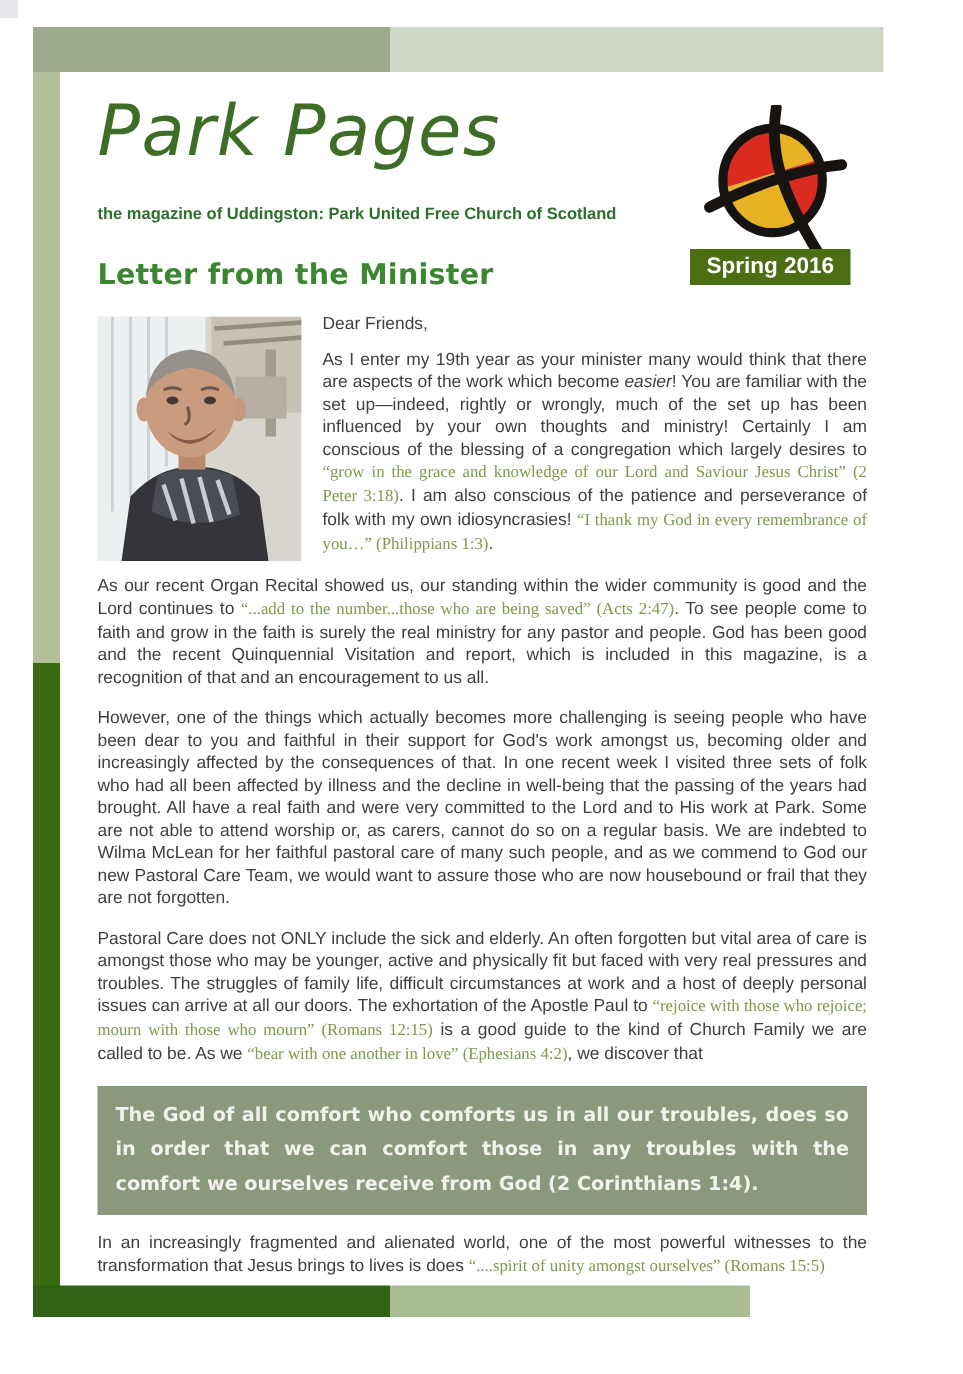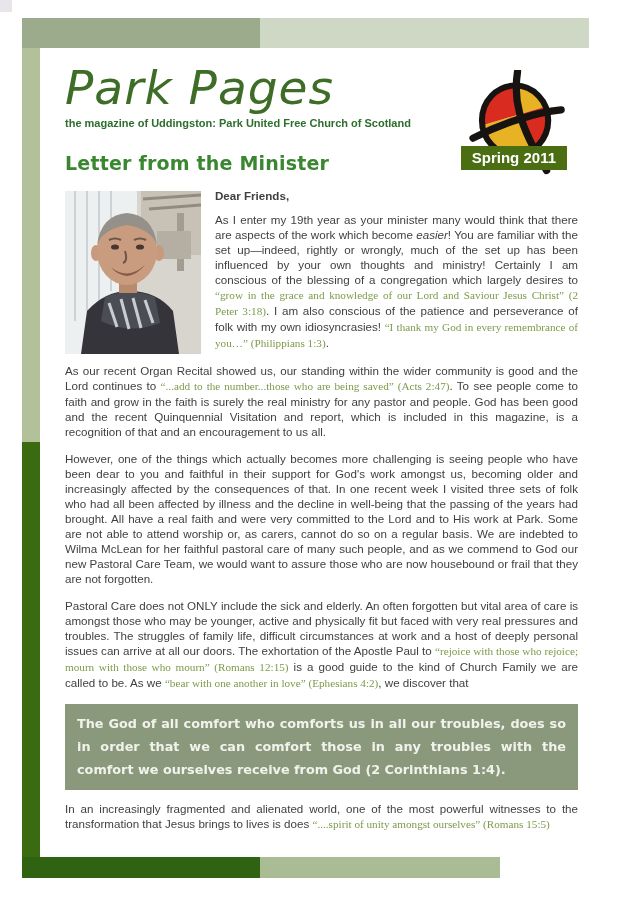--- a/index.html
+++ b/index.html
@@ -17,33 +17,33 @@
   .frame-right-bottom{ left:593px; top:450px; width:20px;  height:427px; background:var(--frame-sage2,#a9bc93); }
   .frame-bottom-left { left:22px;  top:857px; width:238px; height:21px;  background:#2f6312; }
   .frame-bottom-right{ left:260px; top:857px; width:240px; height:21px;  background:#a9bc93; }
 
   .content { position:absolute; left:40px; top:48px; width:553px; height:807px;
              background:#ffffff; box-sizing:border-box; padding:0 15px 0 25px; overflow:hidden; }
 
   .masthead { position:relative; }
   .mag-title { margin:14px 0 0 0; font-family:"DejaVu Sans", sans-serif; font-style:italic; font-weight:400;
                font-size:47px; line-height:1.12; letter-spacing:1px; color:var(--title-green,#3d6d26); }
-  .mag-subtitle { margin-top:2px; font-size:11px; font-weight:bold; color:var(--subtitle-green,#2d6e2d); }
+  .mag-subtitle { margin-top:22px; font-size:11px; font-weight:bold; color:var(--subtitle-green,#2d6e2d); }
 
   .logo { position:absolute; right:12px; top:8px; width:97px; height:112px; }
 
   .section-row { position:relative; margin-top:23px; }
   .section-heading { font-family:"DejaVu Sans", sans-serif; font-weight:bold; font-size:19px;
                      color:var(--heading-green,#3b8631); letter-spacing:0.2px;margin-top:28px; }
   .issue-badge { position:absolute; right:11px; top:-6px; background:var(--badge-bg,#4b6e12); color:#ffffff;
                  font-weight:bold; font-size:15px; padding:3px 11px 4px 11px; }
 
   .letter-body { margin-top:14px; color:#3f3f3f; font-size:11.6px; line-height:15px; text-align:justify; }
   .letter-body p { margin:0 0 12px 0; }
-  .salutation { margin:0 0 9px 0 !important;font-weight:bold; }
+  .salutation { margin:0 0 9px 0 !important; }
 
   .minister-photo { float:left; width:136px; height:163px; margin:3px 14px 6px 0; display:block; }
 
   .seg-verse { font-family:Liberation Serif, serif; color:var(--verse-green,#7d9a4a); font-size:11.2px; }
   .seg-italic { font-style:italic; }
 
   .pull-quote { clear:both; background:var(--quote-box-bg,#8a997c); color:#f2f2ec;
                 font-family:"DejaVu Sans", sans-serif; font-weight:bold; font-size:12.8px; line-height:23px;
                 text-align:justify; padding:8px 12px 9px 12px; margin:13px 0 11px 0; }
 </style>
@@ -81,21 +81,21 @@
           <path d="M64,54 L-3,74 A70,70 0 0 1 43,-13 Z" fill="var(--logo-red,#d92b1f)"></path>
         </g>
         <ellipse cx="57" cy="62" rx="41" ry="43" fill="none" stroke="#171310" stroke-width="7.5"></ellipse>
         <path d="M60,2 C55,34 60,66 96,124" fill="none" stroke="#171310" stroke-width="9" stroke-linecap="round"></path>
         <path d="M5,84 C40,66 82,52 114,49" fill="none" stroke="#171310" stroke-width="9" stroke-linecap="round"></path>
       </svg>
     </div>
 
     <div class="section-row">
       <span class="section-heading">Letter from the Minister</span>
-      <span class="issue-badge">Spring 2011</span>
+      <span class="issue-badge">Spring 2016</span>
     </div>
 
     <div class="letter-body">
 
       <svg class="minister-photo" viewBox="0 0 136 163" xmlns="http://www.w3.org/2000/svg">
         <rect x="0" y="0" width="136" height="163" fill="#d8d5cf"></rect>
         <rect x="0" y="0" width="72" height="163" fill="#edf0f1"></rect>
         <g stroke="#cdd2d6" stroke-width="2">
           <line x1="10" y1="0" x2="10" y2="130"></line>
             <line x1="22" y1="0" x2="22" y2="120"></line>

